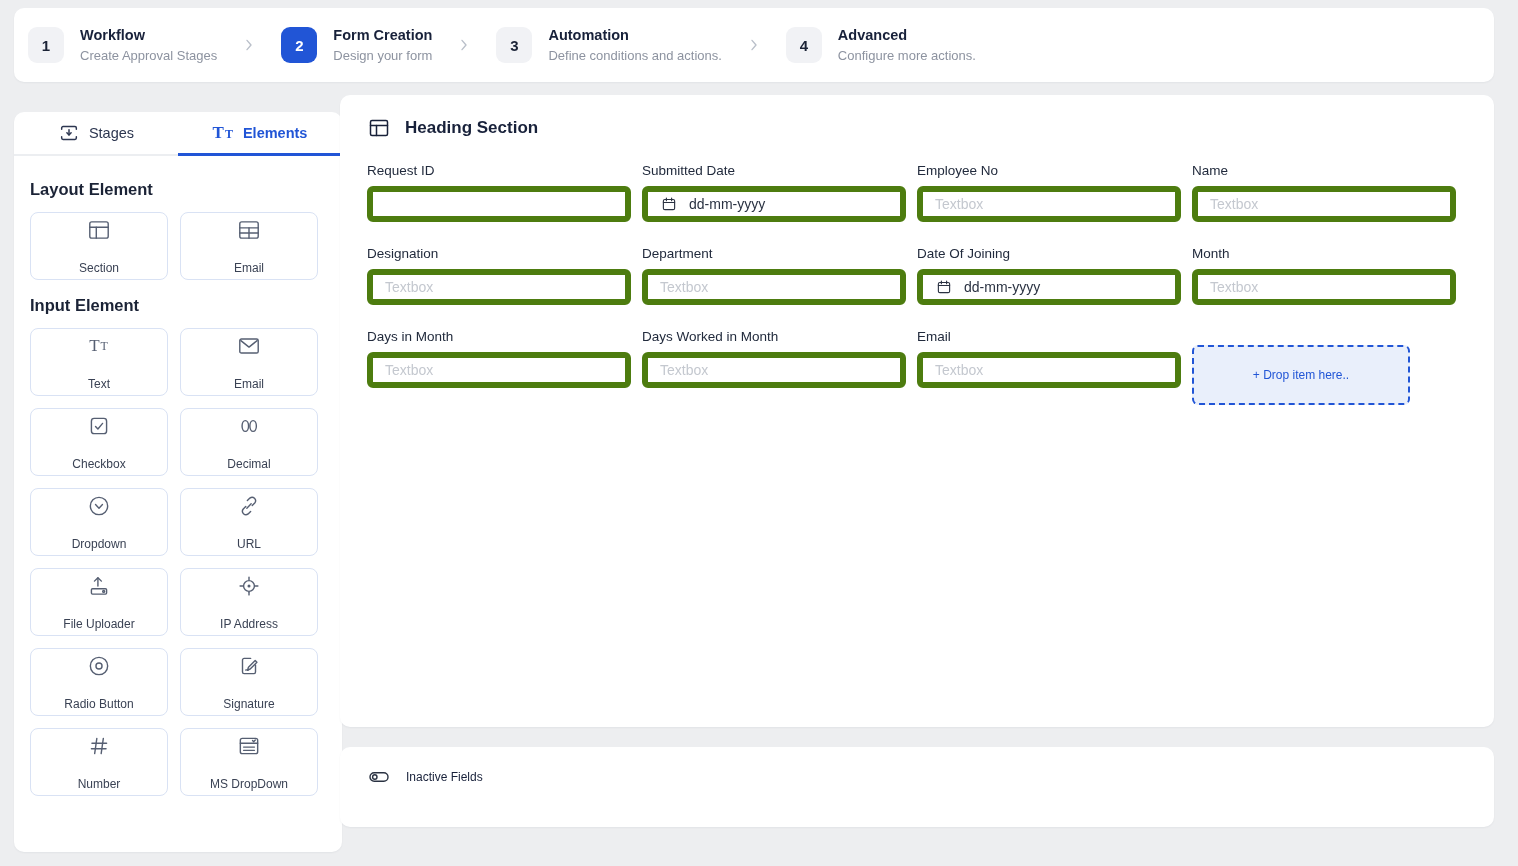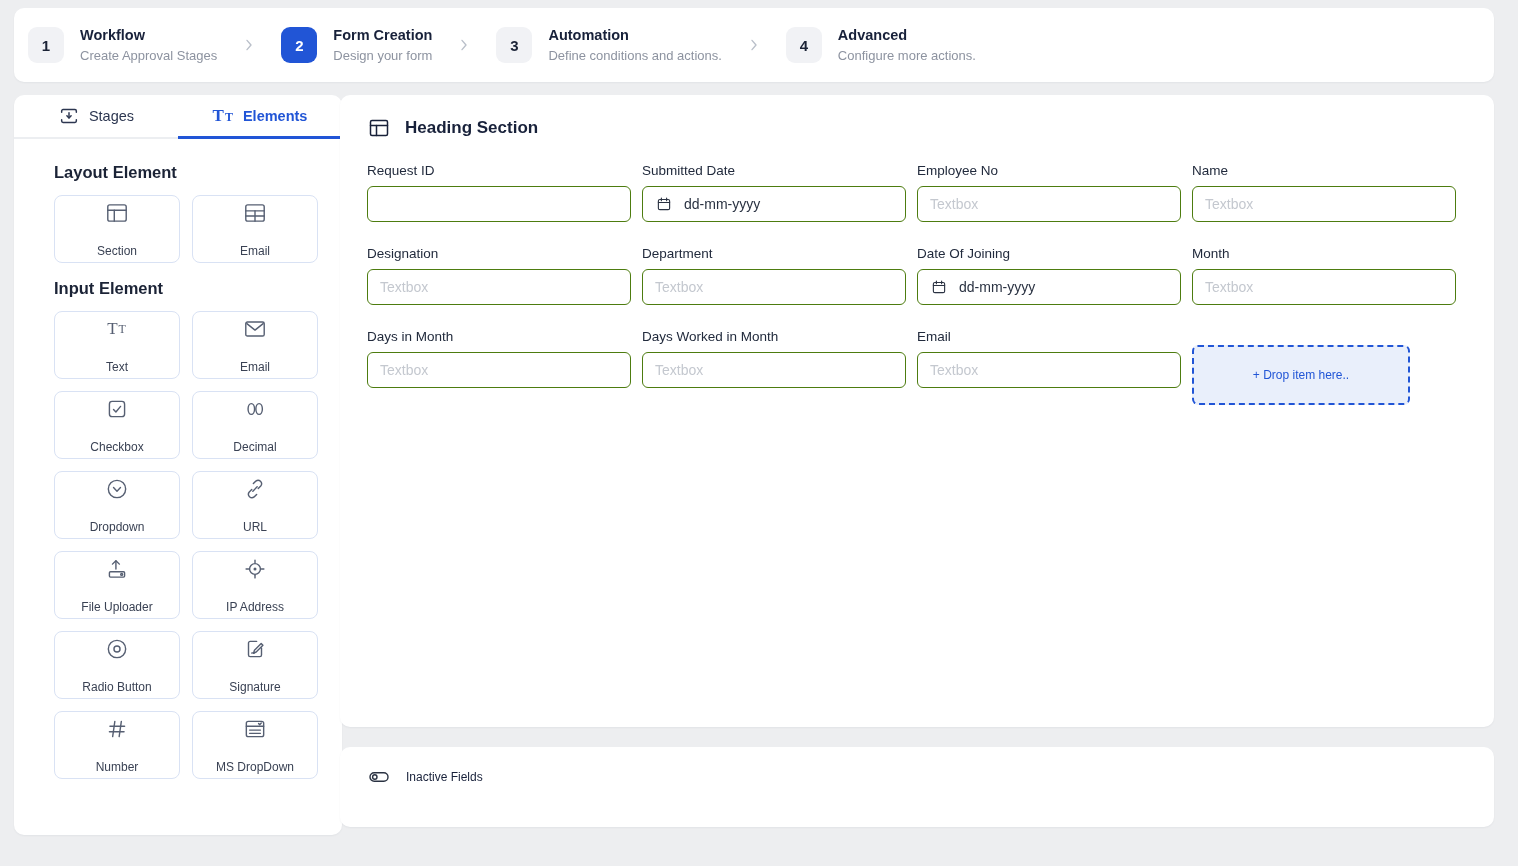--- a/index.html
+++ b/index.html
@@ -22,50 +22,50 @@
     width:36px; height:36px; border-radius:9px; background:#f1f2f5;
     display:flex; align-items:center; justify-content:center;
     font-size:15px; font-weight:700; color:#1b2336; flex:0 0 auto;
   }
   .step.active .step-badge { background:#2155d6; color:#fff; }
   .step-title { font-size:14.5px; font-weight:700; color:#18213a; line-height:1.15; }
   .step-sub { font-size:13px; color:#8d93a0; margin-top:4px; }
   .step-chev { color:#b9bfc9; margin:0 24px; display:flex; align-items:center; }
 
   
-  .sidebar { left:14px; top:95px; width:328px; height:740px; }
+  .sidebar { left:14px; top:112px; width:328px; height:740px; }
   .tabs { display:flex; height:44px; border-bottom:2px solid #eceef1; }
   .tab {
     flex:1; display:flex; align-items:center; justify-content:center; gap:9px;
     font-size:14.5px; color:#2c3650; position:relative; cursor:pointer;
   }
   .tab.active { color:#2155d6; font-weight:700; }
   .tab.active::after { content:""; position:absolute; left:0; right:0; bottom:-2px; height:3px; background:#2155d6; }
   .tt { font-family:"Liberation Serif", serif; letter-spacing:1px; }
   .tt .big { font-size:17px; }
   .tt .small { font-size:12px; }
-  .side-body { padding:8px 24px 0 16px;margin-left:24px; }
+  .side-body { padding:8px 24px 0 16px; }
   .group-heading { font-size:16.5px; font-weight:700; color:#1b2336; margin:16px 0 13px 0; }
   .tile-grid { display:grid; grid-template-columns:1fr 1fr; gap:12px; }
   .tile {
     border:1px solid #d9e2f4; border-radius:8px; height:68px; background:#fff;
     display:flex; flex-direction:column; align-items:center; justify-content:center; gap:18px;
     cursor:grab;
   }
   .tile-icon { color:#565f72; display:flex; align-items:center; justify-content:center; height:26px; }
   .tile-label { font-size:12px; color:#3a4254; }
 
   
   .main { left:340px; top:95px; width:1154px; height:632px; padding:18px 38px 0 27px; }
   .section-head { display:flex; align-items:center; gap:14px; margin:2px 0 22px 0; }
   .section-title { font-size:17px; font-weight:700; color:#18213a; }
   .form-grid { display:grid; grid-template-columns:1fr 1fr 1fr 1fr; column-gap:11px; row-gap:24px; }
   .f-label { font-size:13.5px; color:#222b3d; margin-bottom:8px; }
   .f-box {
-    height:36px; width:100%; border:1px solid #4d7c0f; border-radius:6px;
+    height:36px; width:100%; border:6px solid #4d7c0f; border-radius:6px;
     display:flex; align-items:center; padding:0 12px; font-size:14px; background:#fff;
   }
   input.f-text { outline:none; font-family:"Liberation Sans",sans-serif; color:#2a3242; }
   input.f-text::placeholder { color:#c4c8cf; }
   .f-date { gap:11px; color:#2a3242; cursor:pointer; }
   .f-date .cal { color:#2a3242; display:flex; }
   .dropzone {
     width:218px; height:60px; margin-top:16px;
     border:2px dashed #2155d6; border-radius:6px; background:#e9effb;
     display:flex; align-items:center; justify-content:center;

